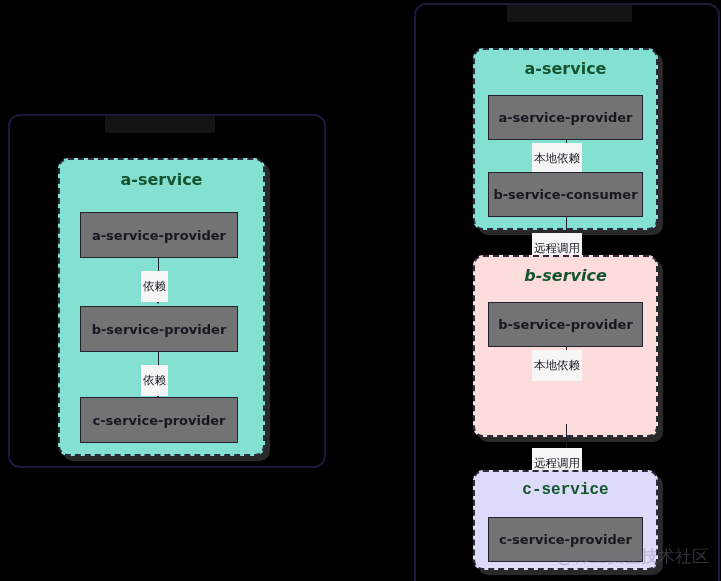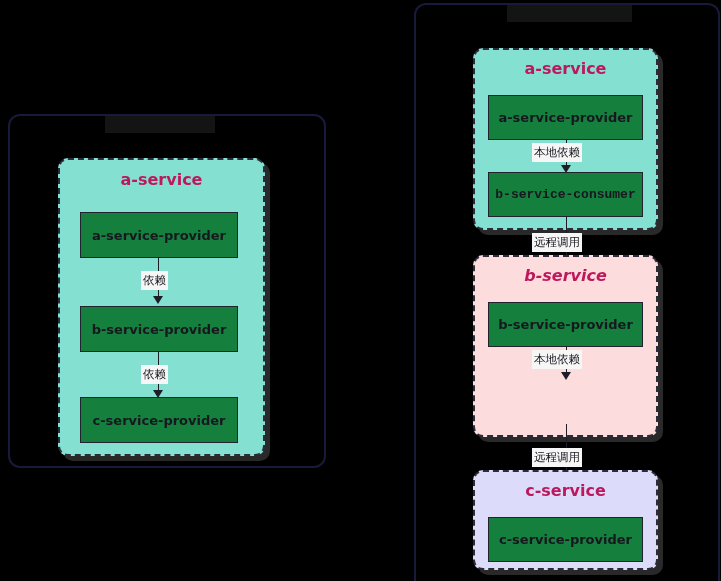--- a/index.html
+++ b/index.html
@@ -48,32 +48,32 @@
     border: 2px dashed #2b2b3a;
     border-radius: 10px;
     box-shadow: 5px 5px 0 rgba(255,255,255,0.16);
   }
   .service-title {
     position: absolute;
     left: 0; right: 0;
     text-align: center;
     font-size: 16px;
     font-weight: bold;
-    color: #be185d;
+    color: #14532d;
     white-space: nowrap;
   }
 
   .fill-teal     { background: #84e0d1; }
   .fill-pink     { background: #fcdcdc; }
   .fill-lavender { background: #dcdcfa; }
 
   
   .component {
     position: absolute;
-    background: #15803d;
+    background: #737373;
     border: 1.6px solid #22222e;
     display: flex;
     align-items: center;
     justify-content: center;
     font-size: 13px;
     font-weight: bold;
     color: #17171f;
     white-space: nowrap;
   }
 
@@ -89,21 +89,21 @@
     border-left: 5px solid transparent;
     border-right: 5px solid transparent;
     border-top: 8px solid #1d1d28;
   }
   .conn-label {
     position: absolute;
     background: #f6f6f6;
     color: #17171f;
     font-size: 11.5px;
     line-height: 15px;
-    padding: 2px 2px;
+    padding: 8px 2px;
     white-space: nowrap;
     text-align: center;
   }
 
   
   #watermark {
     position: absolute;
     left: 556px; top: 545px;
     font-size: 17px;
     color: rgba(120,120,140,0.42);
@@ -144,21 +144,21 @@
   <div class="service-group fill-teal" style="left:473px; top:48px; width:185px; height:182px;">
     <div class="service-title" style="top:9px;">a-service</div>
   </div>
 
   <div class="component" style="left:488px; top:95px; width:155px; height:45px;">a-service-provider</div>
 
   <div class="conn-line" style="left:566px; top:140px; height:30px;"></div>
   <div class="conn-arrow" style="left:561px; top:165px;"></div>
   <div class="conn-label" style="left:532px; top:143px;">本地依赖</div>
 
-  <div class="component" style="left:488px; top:172px; width:155px; height:45px;font-family:Liberation Mono, monospace;">b-service-consumer</div>
+  <div class="component" style="left:488px; top:172px; width:155px; height:45px;">b-service-consumer</div>
 
   <div class="conn-line" style="left:566px; top:217px; height:88px;"></div>
   <div class="conn-arrow" style="left:561px; top:297px;"></div>
   <div class="conn-label" style="left:532px; top:233px;">远程调用</div>
 
   <div class="service-group fill-pink" style="left:473px; top:255px; width:185px; height:182px;">
     <div class="service-title" style="top:9px;font-style:italic;">b-service</div>
   </div>
 
   <div class="component" style="left:488px; top:302px; width:155px; height:45px;">b-service-provider</div>
@@ -166,19 +166,20 @@
   <div class="conn-line" style="left:566px; top:347px; height:30px;"></div>
   <div class="conn-arrow" style="left:561px; top:372px;"></div>
   <div class="conn-label" style="left:532px; top:350px;">本地依赖</div>
 
 
   <div class="conn-line" style="left:566px; top:424px; height:95px;"></div>
   <div class="conn-arrow" style="left:561px; top:511px;"></div>
   <div class="conn-label" style="left:532px; top:448px;">远程调用</div>
 
   <div class="service-group fill-lavender" style="left:473px; top:470px; width:185px; height:100px;">
-    <div class="service-title" style="top:9px;">c-service</div>
+    <div class="service-title" style="top:9px;font-family:Liberation Mono, monospace;">c-service</div>
   </div>
 
   <div class="component" style="left:488px; top:517px; width:155px; height:45px;">c-service-provider</div>
 
+  <div id="watermark">@稀土掘金技术社区</div>
 
 </div>
 
 </body></html>

